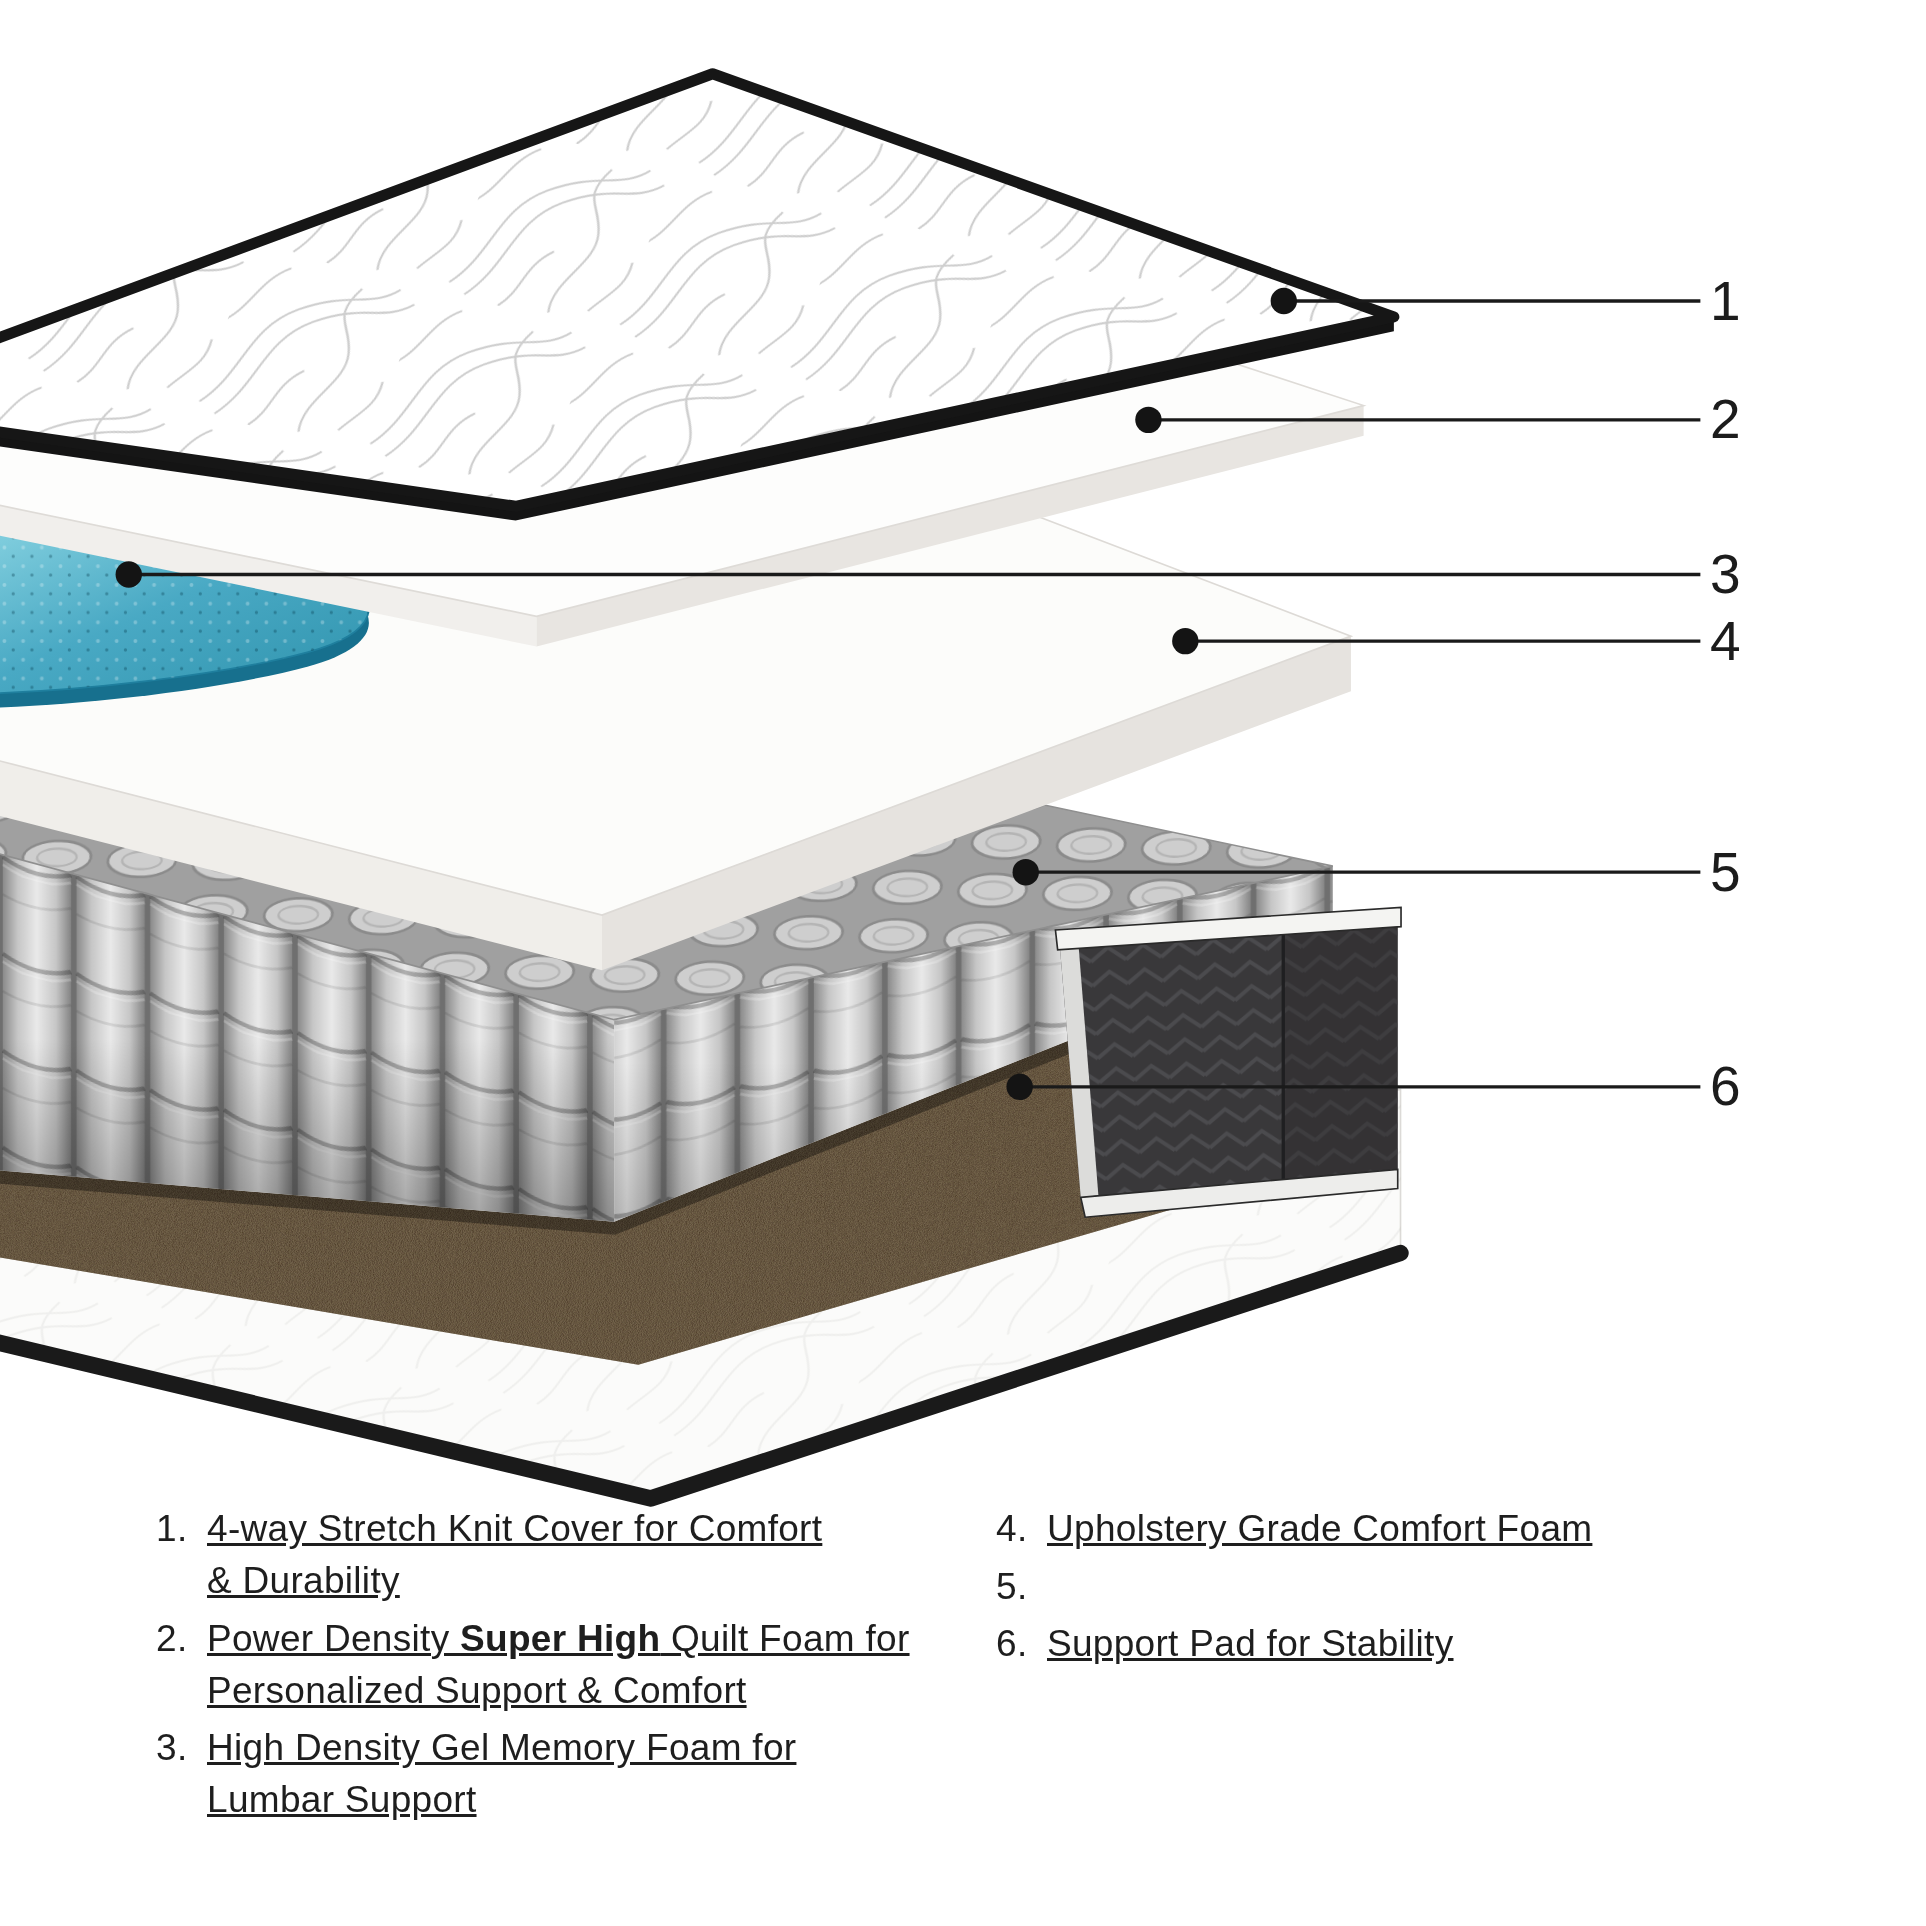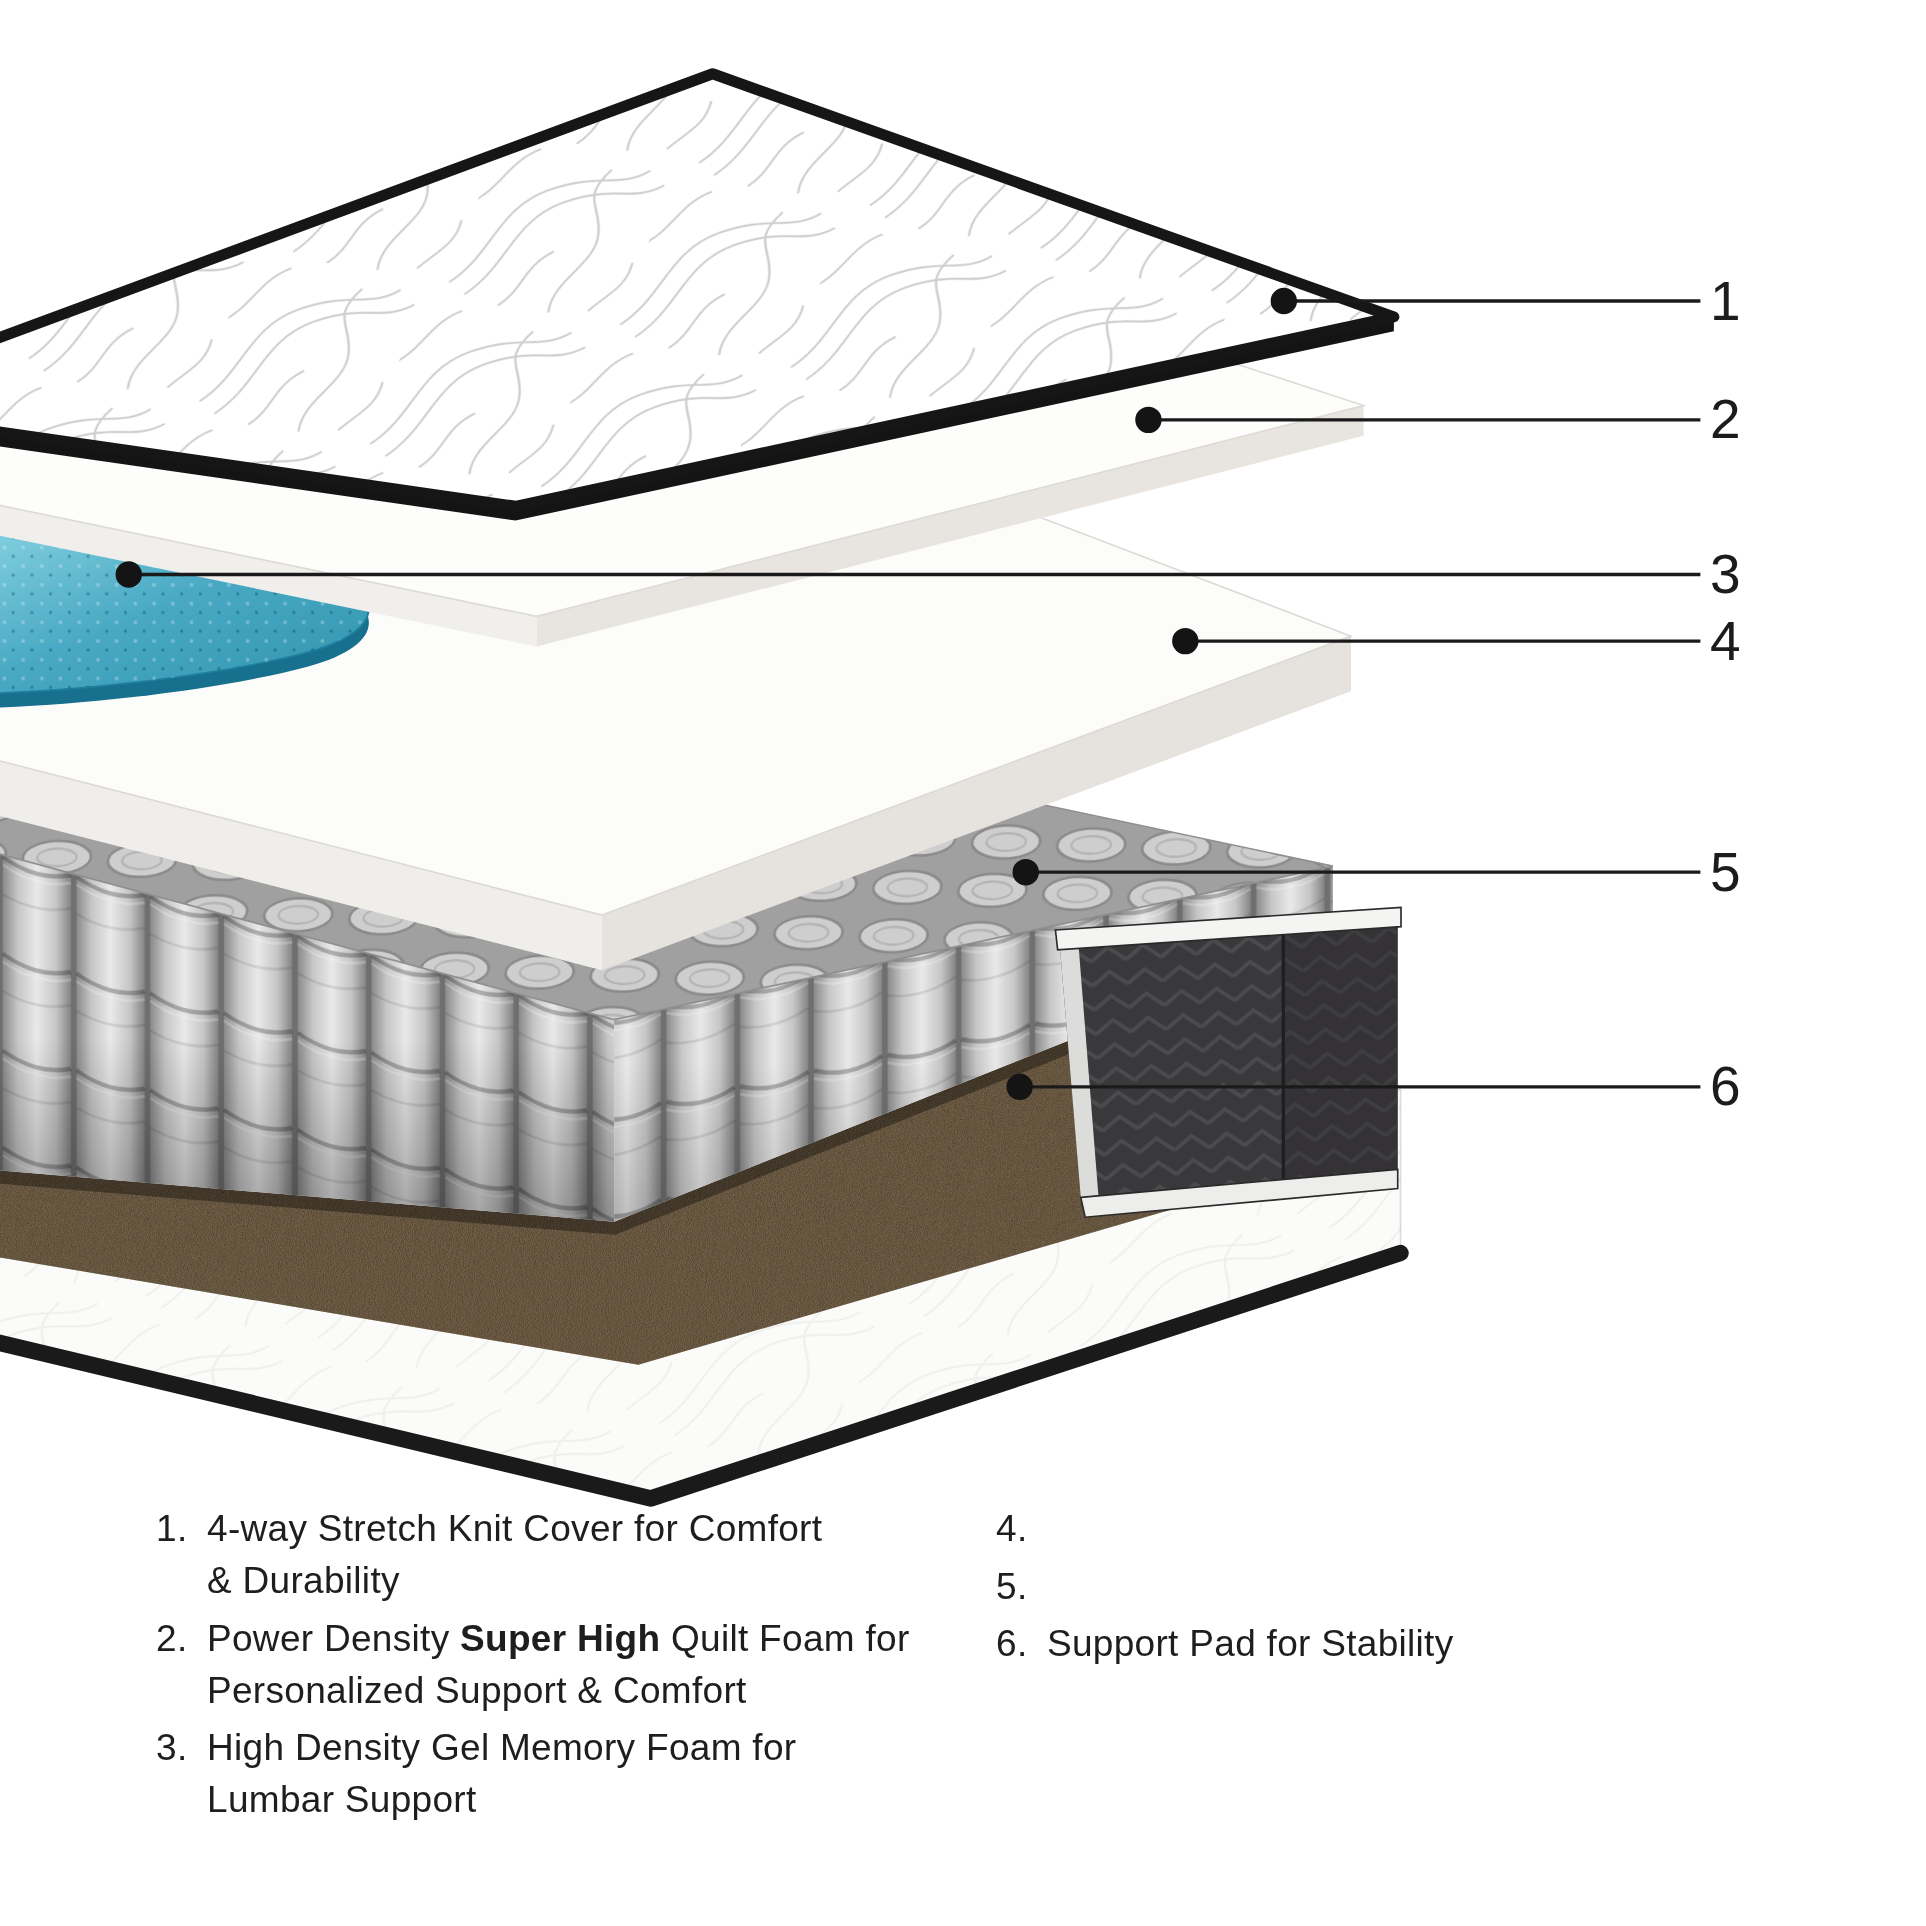--- a/index.html
+++ b/index.html
@@ -7,21 +7,21 @@
        font-family:"Liberation Sans", sans-serif;color:#1e1e1e;}
   .stage{position:relative;width:1926px;height:1926px;background:#ffffff;}
   svg.diagram{position:absolute;left:0;top:0;}
   .callout-num{position:absolute;font-size:55px;line-height:55px;color:#1c1c1c;
                width:77px;}
   .legend{position:absolute;top:1503px;}
   .legend-left{left:156px;width:792px;}
   .legend-right{left:996px;width:847px;}
   .item{display:flex;margin-bottom:5.5px;font-size:37px;line-height:52px;letter-spacing:0.3px;}
   .item .num{flex:0 0 51px;width:51px;}
-  .item .txt{white-space:pre-line;}
+  .item .txt{white-space:pre-line;text-decoration:underline;}
   .item .txt b{font-weight:700;}
 </style>
 </head>
 <body>
 
 <div class="stage">
 
   <svg class="diagram" width="1926" height="1926" viewBox="0 0 3500 3500">
     <defs>
       <linearGradient id="coilGrad" x1="0" y1="0" x2="1" y2="0">
@@ -179,20 +179,21 @@
     <div class="item">
       <span class="num">3.</span>
       <span class="txt">High Density Gel Memory Foam for
 Lumbar Support</span>
     </div>
   </div>
 
   <div class="legend legend-right">
     <div class="item">
       <span class="num">4.</span>
+      <span class="txt">Upholstery Grade Comfort Foam</span>
     </div>
     <div class="item">
       <span class="num">5.</span>
     </div>
     <div class="item">
       <span class="num">6.</span>
       <span class="txt">Support Pad for Stability</span>
     </div>
   </div>
 

